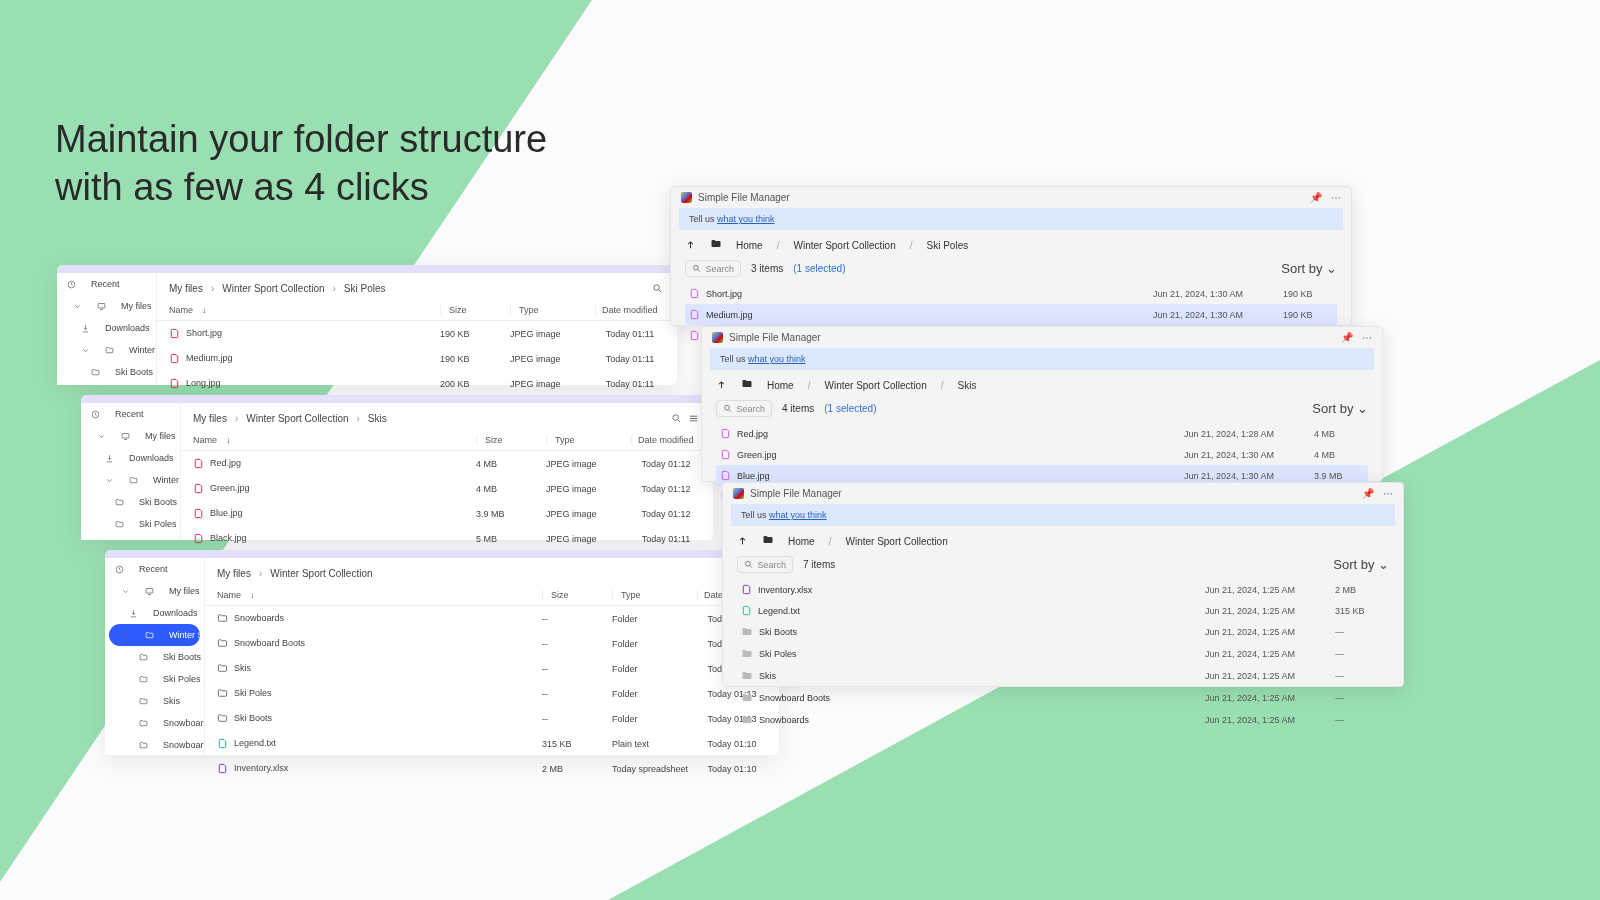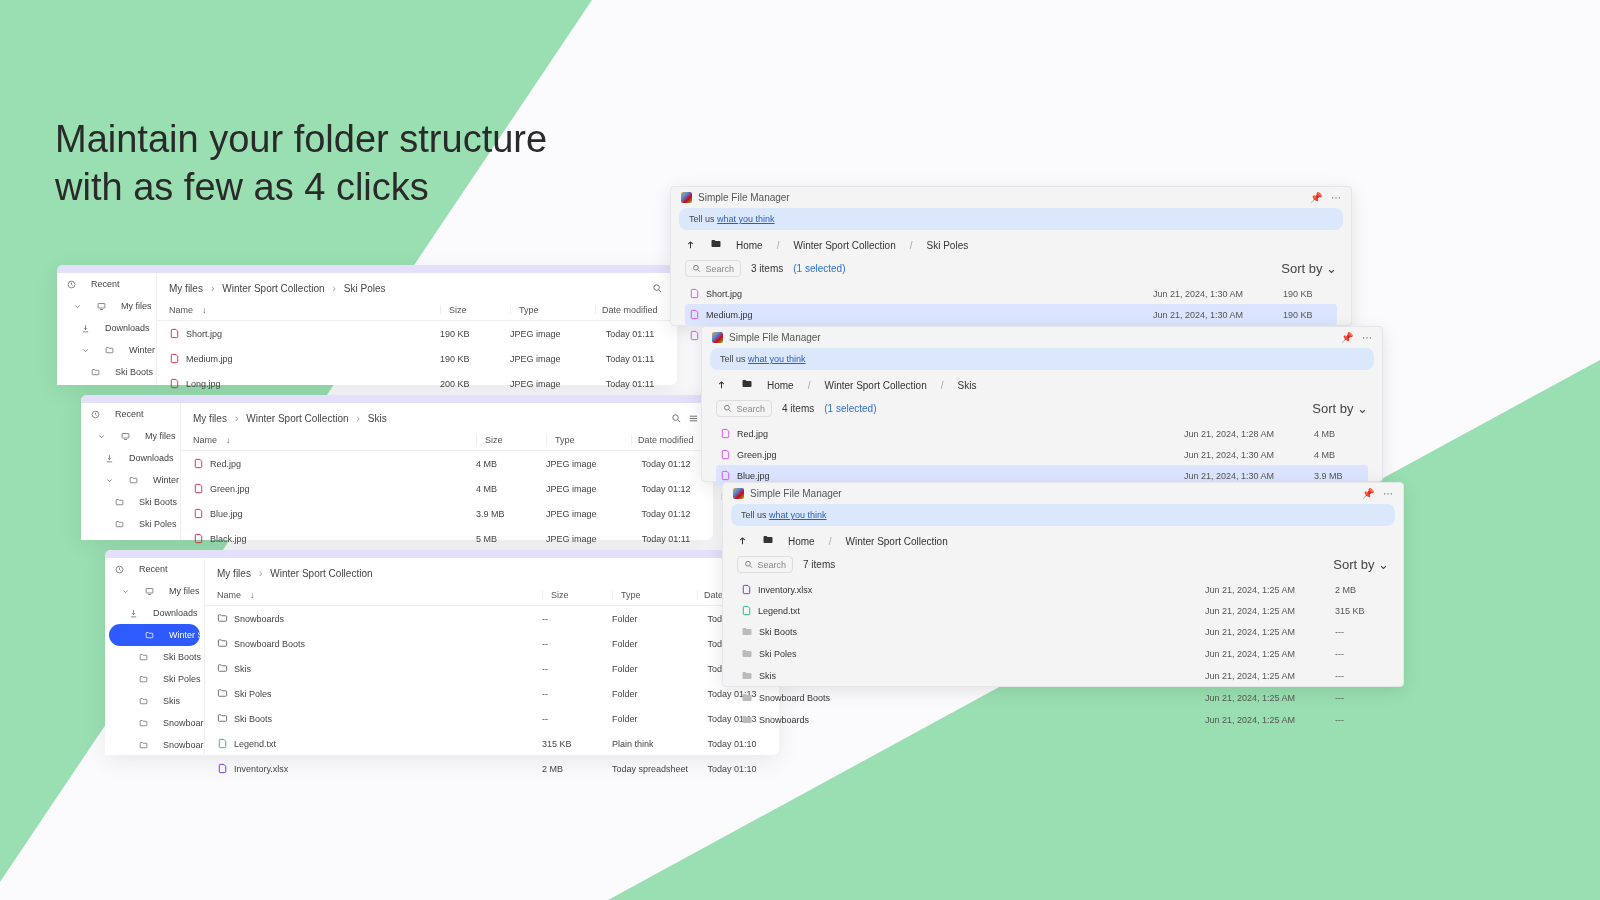--- a/index.html
+++ b/index.html
@@ -16,31 +16,31 @@
 .sb-item.l3{padding-left:34px}
 .sb-item .ic{width:9px;height:9px;flex-shrink:0}
 .sb-item.active{background:#2e5bff;color:#fff;border-radius:12px;margin:0 4px;padding-left:12px}
 .content{position:absolute;top:8px;bottom:0;left:100px;right:0}
 .bc{padding:10px 12px 6px;font-size:10px;color:#444;display:flex;align-items:center;gap:8px}
 .bc .sep{color:#999}
 .bc-search{position:absolute;right:14px;top:10px}
 .thead{display:flex;font-size:9px;color:#555;border-bottom:1px solid #eee;padding:5px 12px}
 .thead .sdown{margin-left:3px}
 .trow{display:flex;font-size:9px;padding:7px 12px;align-items:center;color:#444}
-.cname{flex:1;display:flex;align-items:center;gap:6px}
+.cname{flex:1;display:flex;align-items:flex-start;gap:6px}
 .csize{width:70px;text-align:left}
 .ctype{width:85px}
 .cdate{width:70px;text-align:center}
 
 .sfm{position:absolute;background:#f4f4f5;border:1px solid #e6e6ea;border-radius:4px;font-size:10px;color:#333;box-shadow:0 4px 18px rgba(0,0,0,.1)}
 .sfm-hdr{display:flex;justify-content:space-between;padding:5px 10px;font-size:10px;color:#555}
 .sfm-hdr .ttl{display:flex;align-items:center;gap:6px}
 .sfm-logo{width:11px;height:11px;background:linear-gradient(135deg,#f5a623 0%,#4a90e2 33%,#d0021b 66%,#7ed321 100%);border-radius:2px}
 .sfm-pin{display:flex;gap:8px;color:#666}
-.sfm-bar{background:#dbe8fb;margin:0 8px;padding:6px 10px;font-size:9px;color:#444;border-radius:8px}
+.sfm-bar{background:#dbe8fb;margin:0 8px;padding:6px 10px;font-size:9px;color:#444;border-radius:0}
 .sfm-bar u{color:#2a60c0;text-decoration:underline}
 .sfm-crumb{display:flex;align-items:center;gap:14px;padding:8px 14px;font-size:10px}
 .sfm-crumb .s{color:#aaa}
 .sfm-row2{display:flex;align-items:center;gap:10px;padding:0 14px 6px}
 .sfm-search{display:flex;align-items:center;gap:4px;border:1px solid #ddd;border-radius:4px;padding:2px 6px;font-size:9px;color:#888;width:56px}
 .sfm-sort{margin-left:auto;font-size:13px;color:#444}
 .sfm-list{padding:0 14px 10px}
 .sfm-item{display:flex;align-items:center;font-size:9px;padding:5px 4px;gap:8px;border-radius:3px}
 .sfm-item.sel{background:#dbe5ff}
 .sfm-fn{flex:1;display:flex;align-items:center;gap:6px}
@@ -407,21 +407,21 @@
         <div class="cdate">Today 01:13</div>
     </div>
       <div class="trow">
       <div class="cname">
           <svg class="ic-svg" viewBox="0 0 24 24" fill="none" stroke="#10b981" stroke-width="2">
             <path d="M7 3h8l4 4v12a2 2 0 01-2 2H7a2 2 0 01-2-2V5a2 2 0 012-2z"></path>
           </svg>
           <span>Legend.txt</span>
         </div>
       <div class="csize">315 KB</div>
-        <div class="ctype">Plain think</div>
+        <div class="ctype">Plain text</div>
         <div class="cdate">Today 01:10</div>
     </div>
       <div class="trow">
       <div class="cname">
           <svg class="ic-svg" viewBox="0 0 24 24" fill="none" stroke="#6d28d9" stroke-width="2">
             <path d="M7 3h8l4 4v12a2 2 0 01-2 2H7a2 2 0 01-2-2V5a2 2 0 012-2z"></path>
           </svg>
           <span>Inventory.xlsx</span>
         </div>
       <div class="csize">2 MB</div>

